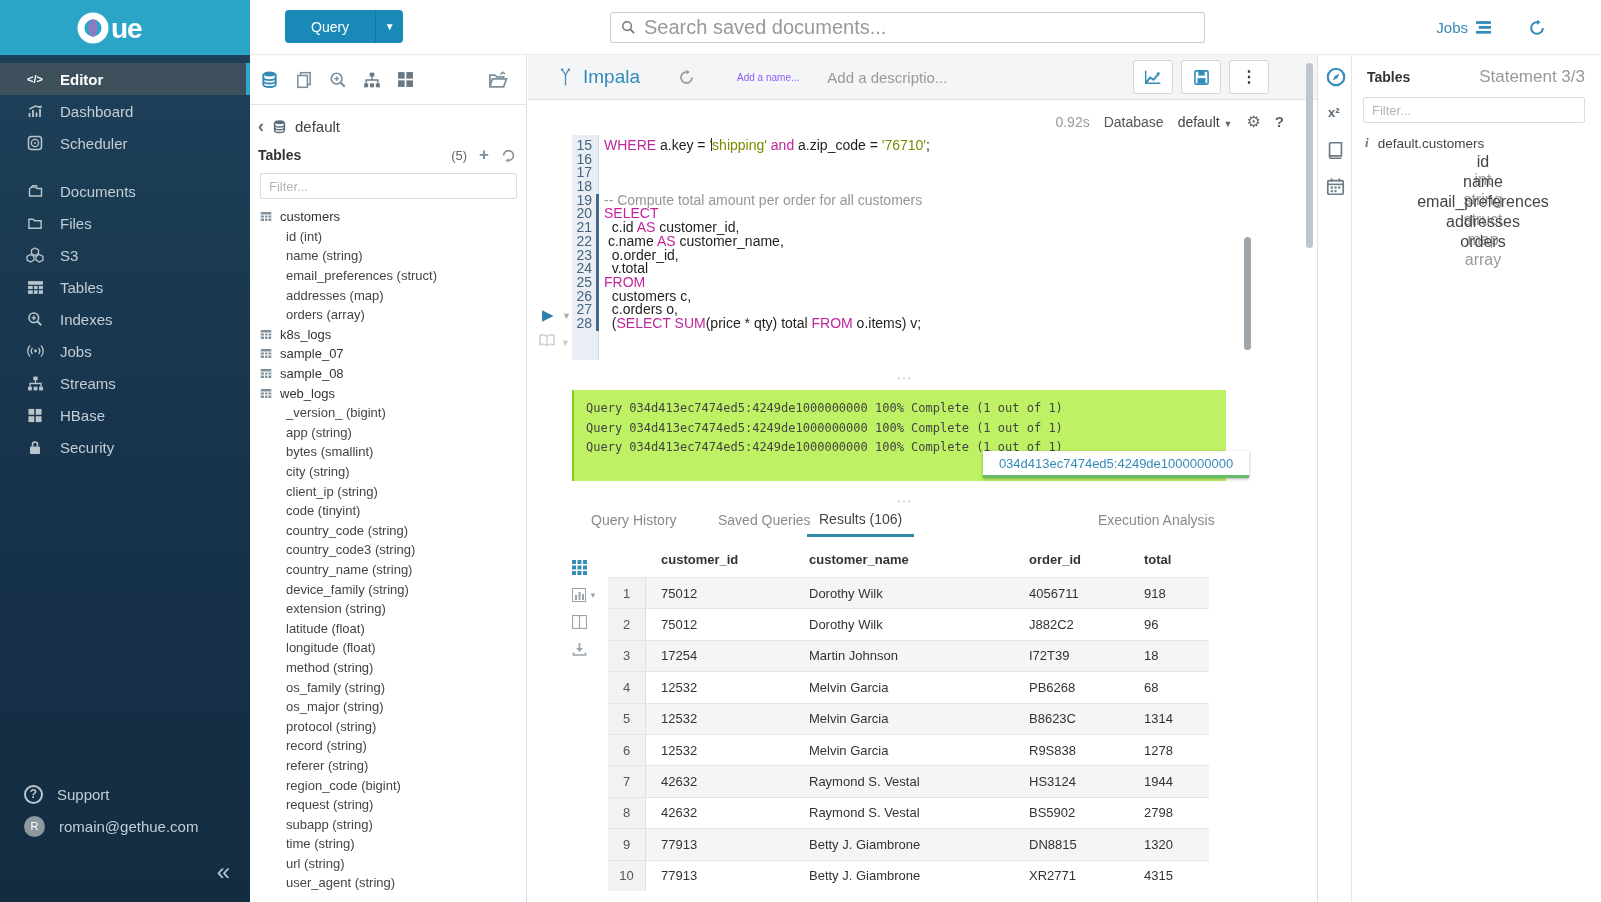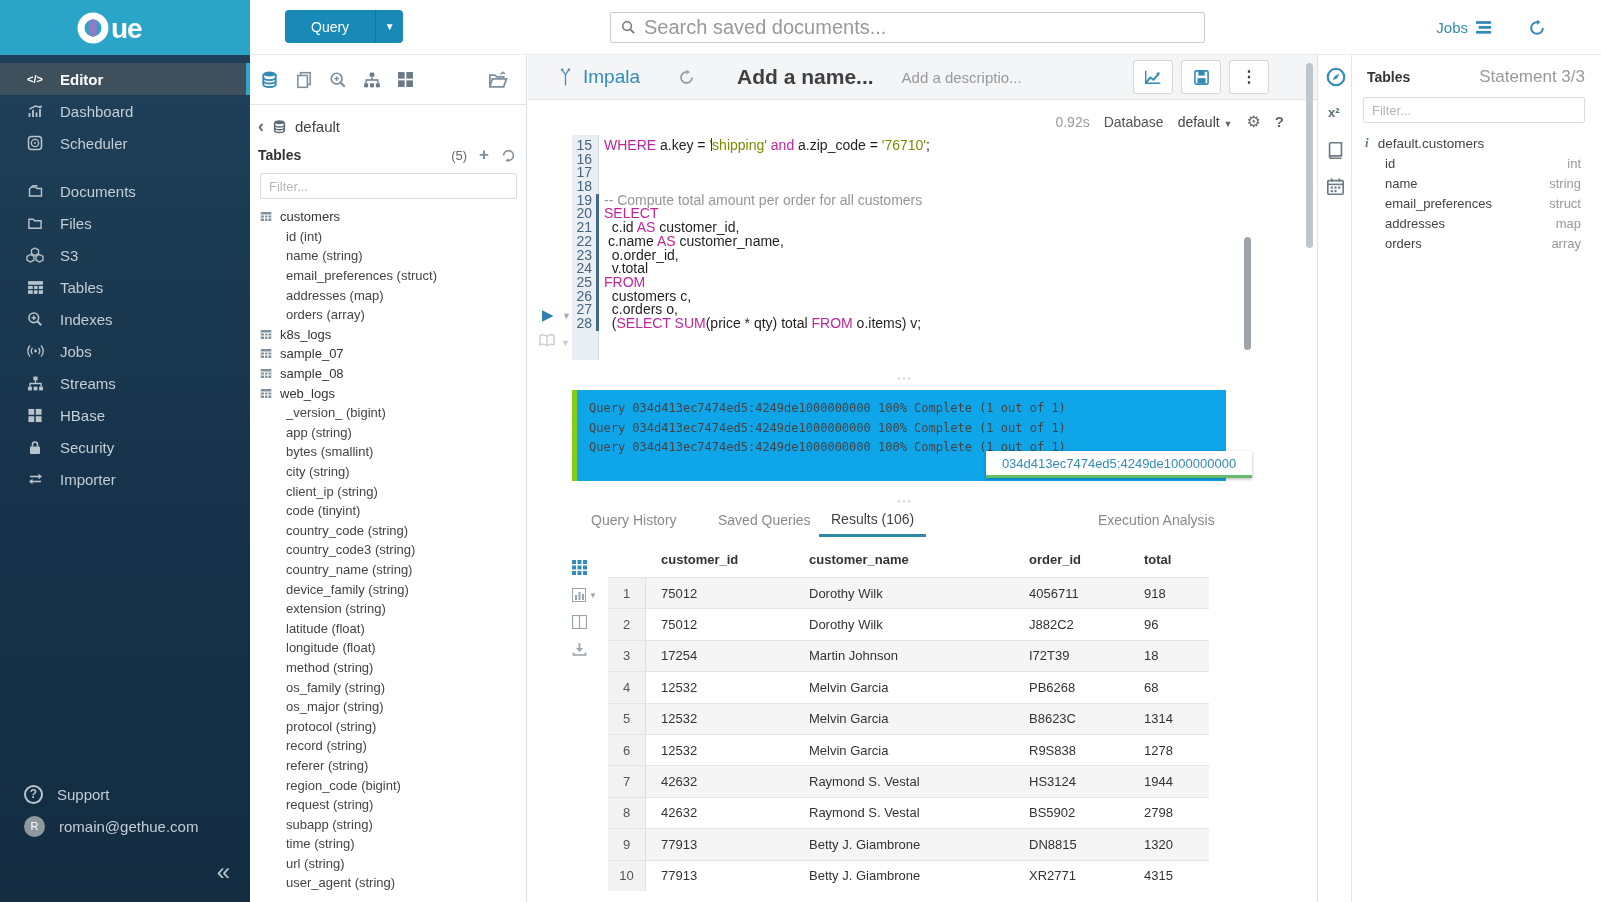--- a/index.html
+++ b/index.html
@@ -49,21 +49,21 @@
   .la-list { font-size:13px; color:#333; }
   .la-table { height:19.6px; display:flex; align-items:center; gap:8px; padding-left:10px; cursor:pointer; }
   .la-col { height:19.6px; display:flex; align-items:center; padding-left:36px; color:#444; cursor:pointer; }
 
   
   .main { position:absolute; left:528px; top:55px; width:790px; height:847px; background:#fff; border-right:1px solid #e0e0e0; overflow:hidden; }
   .ed-header { position:absolute; left:0; top:0; width:100%; height:45px; background:#f4f5f7; border-bottom:1px solid #e2e2e2; display:flex; align-items:center; }
   .impala { display:flex; align-items:center; gap:10px; margin-left:30px; }
   .impala .ename { color:#338bb8; font-size:19px; }
   .ed-hist { margin-left:38px; cursor:pointer; }
-  .ed-name { margin-left:42px; font-size:21px; font-weight:bold; color:#404040; cursor:text; }
+  .ed-name { margin-left:42px; font-size:10px; font-weight:normal; color:#8b5cf6; cursor:text; }
   .ed-desc { margin-left:28px; font-size:15px; color:#999; cursor:text; }
   .ed-btns { position:absolute; right:48px; top:5px; display:flex; gap:8px; }
   .hbtn { width:40px; height:34px; background:#fff; border:1px solid #d5d5d5; border-radius:3px; display:flex; align-items:center; justify-content:center; cursor:pointer; }
   .meta-row { position:absolute; top:57px; right:33px; display:flex; align-items:center; gap:14px; font-size:14px; }
   .meta-time { color:#9b9b9b; }
   .meta-db { color:#555; }
   .meta-dbval { color:#444; cursor:pointer; }
   .meta-dbval .car { font-size:9px; color:#666; }
   .gear { color:#6a6a6a; font-size:16px; cursor:pointer; }
   .qmark { color:#666; font-size:15px; font-weight:bold; cursor:pointer; }
@@ -78,28 +78,28 @@
   .tok-k { color:#c0269c; } .tok-s { color:#7d8a00; } .tok-c { color:#969696; } .tok-t { color:#1f1f1f; }
   .caret-bar { position:absolute; left:183px; top:3px; width:1px; height:13px; background:#333; }
   .play-btn { position:absolute; left:14px; top:252px; color:#2d7fae; font-size:15px; cursor:pointer; line-height:1; }
   .play-caret { position:absolute; left:34px; top:256px; color:#aaa; font-size:9px; cursor:pointer; }
   .book-btn { position:absolute; left:10px; top:278px; cursor:pointer; }
   .book-caret { position:absolute; left:33px; top:283px; color:#ccc; font-size:9px; }
 
   .drag-dots { position:absolute; left:362px; width:30px; text-align:center; color:#c0c0c0; font-size:15px; letter-spacing:2px; cursor:row-resize; }
   .dots1 { top:314px; } .dots2 { top:437px; }
 
-  .log-panel { position:absolute; left:44px; top:335px; width:654px; height:91px; background:#0ea5e9; border-left:5px solid #84cc16; padding:9px 0 0 12px; }
+  .log-panel { position:absolute; left:44px; top:335px; width:654px; height:91px; background:#bef264; border-left:2px solid #84cc16; padding:9px 0 0 12px; }
   .log-line { font-family:"DejaVu Sans Mono","Liberation Mono",monospace; font-size:12px; color:#444; line-height:19.5px; white-space:pre; }
   .log-tip { position:absolute; left:409px; top:61px; width:266px; height:27px; background:#fff; box-shadow:0 1px 3px rgba(0,0,0,.3); border-bottom:3px solid #66bb6a; display:flex; align-items:center; justify-content:center; font-size:13px; color:#338bb8; }
 
   .tabs-row { position:absolute; left:0; top:448px; width:100%; height:38px; }
   .tab { position:absolute; top:0; height:34px; display:flex; align-items:center; font-size:14px; color:#8a8a8a; cursor:pointer; padding:0 12px; }
   .tab.active { color:#444; border-bottom:3px solid #2d8aa5; }
-  .tab0 { left:51px; } .tab1 { left:178px; } .tab2 { left:291px; } .tab3 { left:558px; }
+  .tab0 { left:51px; } .tab1 { left:178px; } .tab2 { left:279px; } .tab3 { left:558px; }
 
   .res-strip { position:absolute; left:44px; top:505px; width:30px; display:flex; flex-direction:column; gap:13px; align-items:flex-start; }
   .res-strip .sicon { cursor:pointer; display:flex; align-items:center; gap:2px; }
 
   .res-table { position:absolute; left:80px; top:487px; width:601px; }
   .r-grid { display:grid; grid-template-columns:38px 148px 220px 115px 80px; }
   .r-head { height:35px; align-items:center; font-size:13px; font-weight:bold; color:#333; }
   .r-head > div { padding-left:15px; }
   .r-row { height:31.4px; align-items:center; font-size:13px; color:#333; border-top:1px solid #e4e4e4; }
   .r-row:nth-child(odd) .r-cell { background:#f5f5f5; }
@@ -111,21 +111,21 @@
   .rs-icon { position:absolute; left:7px; cursor:pointer; }
   .x2 { font-size:13px; color:#5a6b76; font-weight:bold; }
   .right-assist { position:absolute; left:1353px; top:55px; width:248px; height:847px; background:#fff; }
   .ra-head { display:flex; align-items:center; padding:12px 16px 2px 14px; }
   .ra-head .t { font-weight:bold; font-size:14px; color:#333; flex:1; }
   .ra-head .st { font-size:17px; color:#999; }
   .ra-filter { display:block; width:222px; margin:8px 0 10px 10px; height:26px; border:1px solid #ddd; border-radius:2px; padding:0 8px; font-size:13px; color:#444; outline:none; font-family:"Liberation Sans",sans-serif; }
   .ra-filter::placeholder { color:#b5b5b5; }
   .ra-table { display:flex; align-items:center; gap:9px; padding-left:12px; height:20px; font-size:13.5px; color:#444; cursor:pointer; }
   .info-i { font-family:"Liberation Serif",serif; font-style:italic; font-weight:bold; color:#607d8b; font-size:13px; }
-  .ra-col { display:flex; align-items:center; height:20px; padding:0 20px 0 32px; font-size:13px; cursor:pointer; }
+  .ra-col { display:flex; align-items:center; height:20px; padding:0 20px 0 32px; font-size:16px; cursor:pointer;flex-direction:column; }
   .ra-col .cn { flex:1; color:#444; }
   .ra-col .ct { color:#999; }
 
   
   .scroll-outer { position:absolute; left:1306px; top:63px; width:7px; height:185px; background:#bfc7cc; border-radius:4px; cursor:pointer; }
   .scroll-editor { position:absolute; left:1244px; top:237px; width:7px; height:113px; background:#9fa6ab; border-radius:4px; cursor:pointer; }
 
   svg { display:block; }
 </style>
 </head>
@@ -284,31 +284,20 @@
       <span>HBase</span>
     </div>
     <div class="nav-item">
       <span class="nico">
         <svg width="14" height="15" viewBox="0 0 14 15">
             <rect x="2" y="6.5" width="10" height="7.5" rx="1" fill="currentColor"></rect>
             <path d="M4.5 6.5 V4.5 A2.5 2.5 0 0 1 9.5 4.5 V6.5" fill="none" stroke="currentColor" stroke-width="1.6"></path>
           </svg>
       </span>
       <span>Security</span>
-    </div>
-    <div class="nav-item">
-      <span class="nico">
-        <svg width="17" height="14" viewBox="0 0 16 14">
-            <path d="M2.5 4.5 H12" stroke="currentColor" stroke-width="1.6" fill="none"></path>
-            <polygon points="11,1.8 14.5,4.5 11,7.2" fill="currentColor"></polygon>
-            <path d="M13.5 9.5 H4" stroke="currentColor" stroke-width="1.6" fill="none"></path>
-            <polygon points="5,6.8 1.5,9.5 5,12.2" fill="currentColor"></polygon>
-          </svg>
-      </span>
-      <span>Importer</span>
     </div>
 
     <div class="sidebar-bottom" style="padding-bottom:60px;">
       <div class="sb-row">
         <span class="q-circle">?</span>
         <span>Support</span>
       </div>
       <div class="sb-row">
         <span class="avatar">R</span>
         <span>romain@gethue.com</span>

